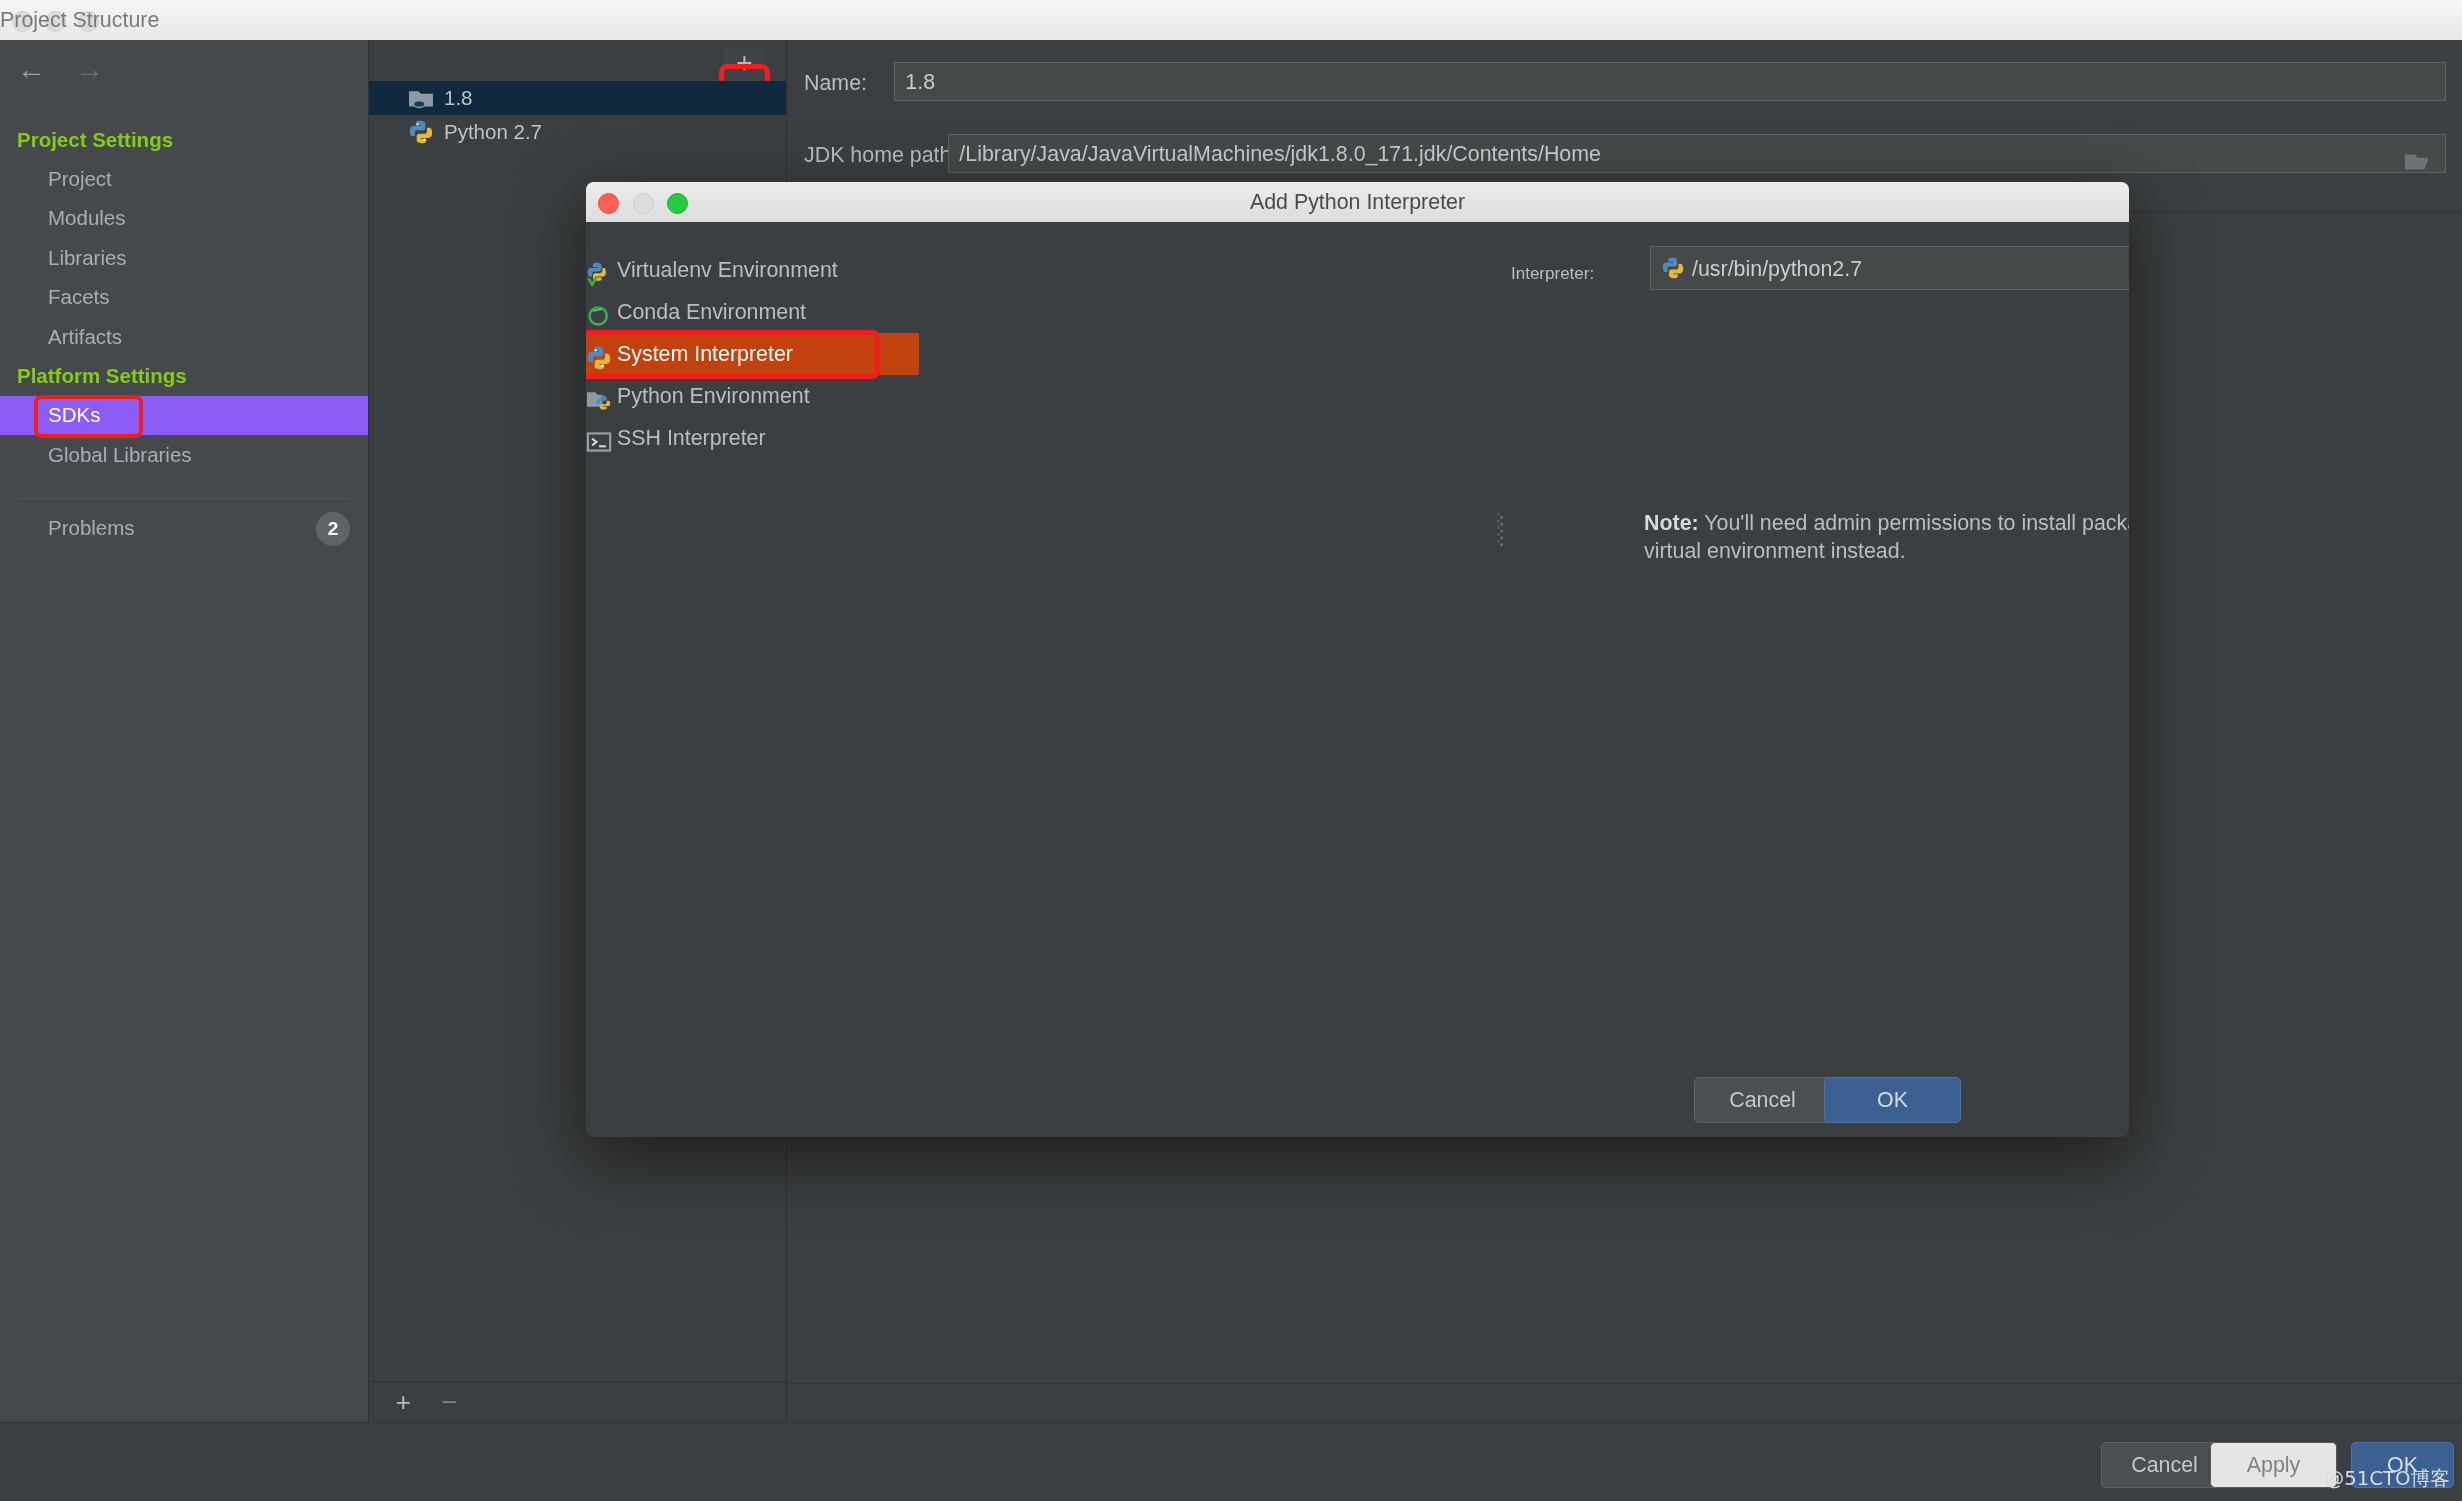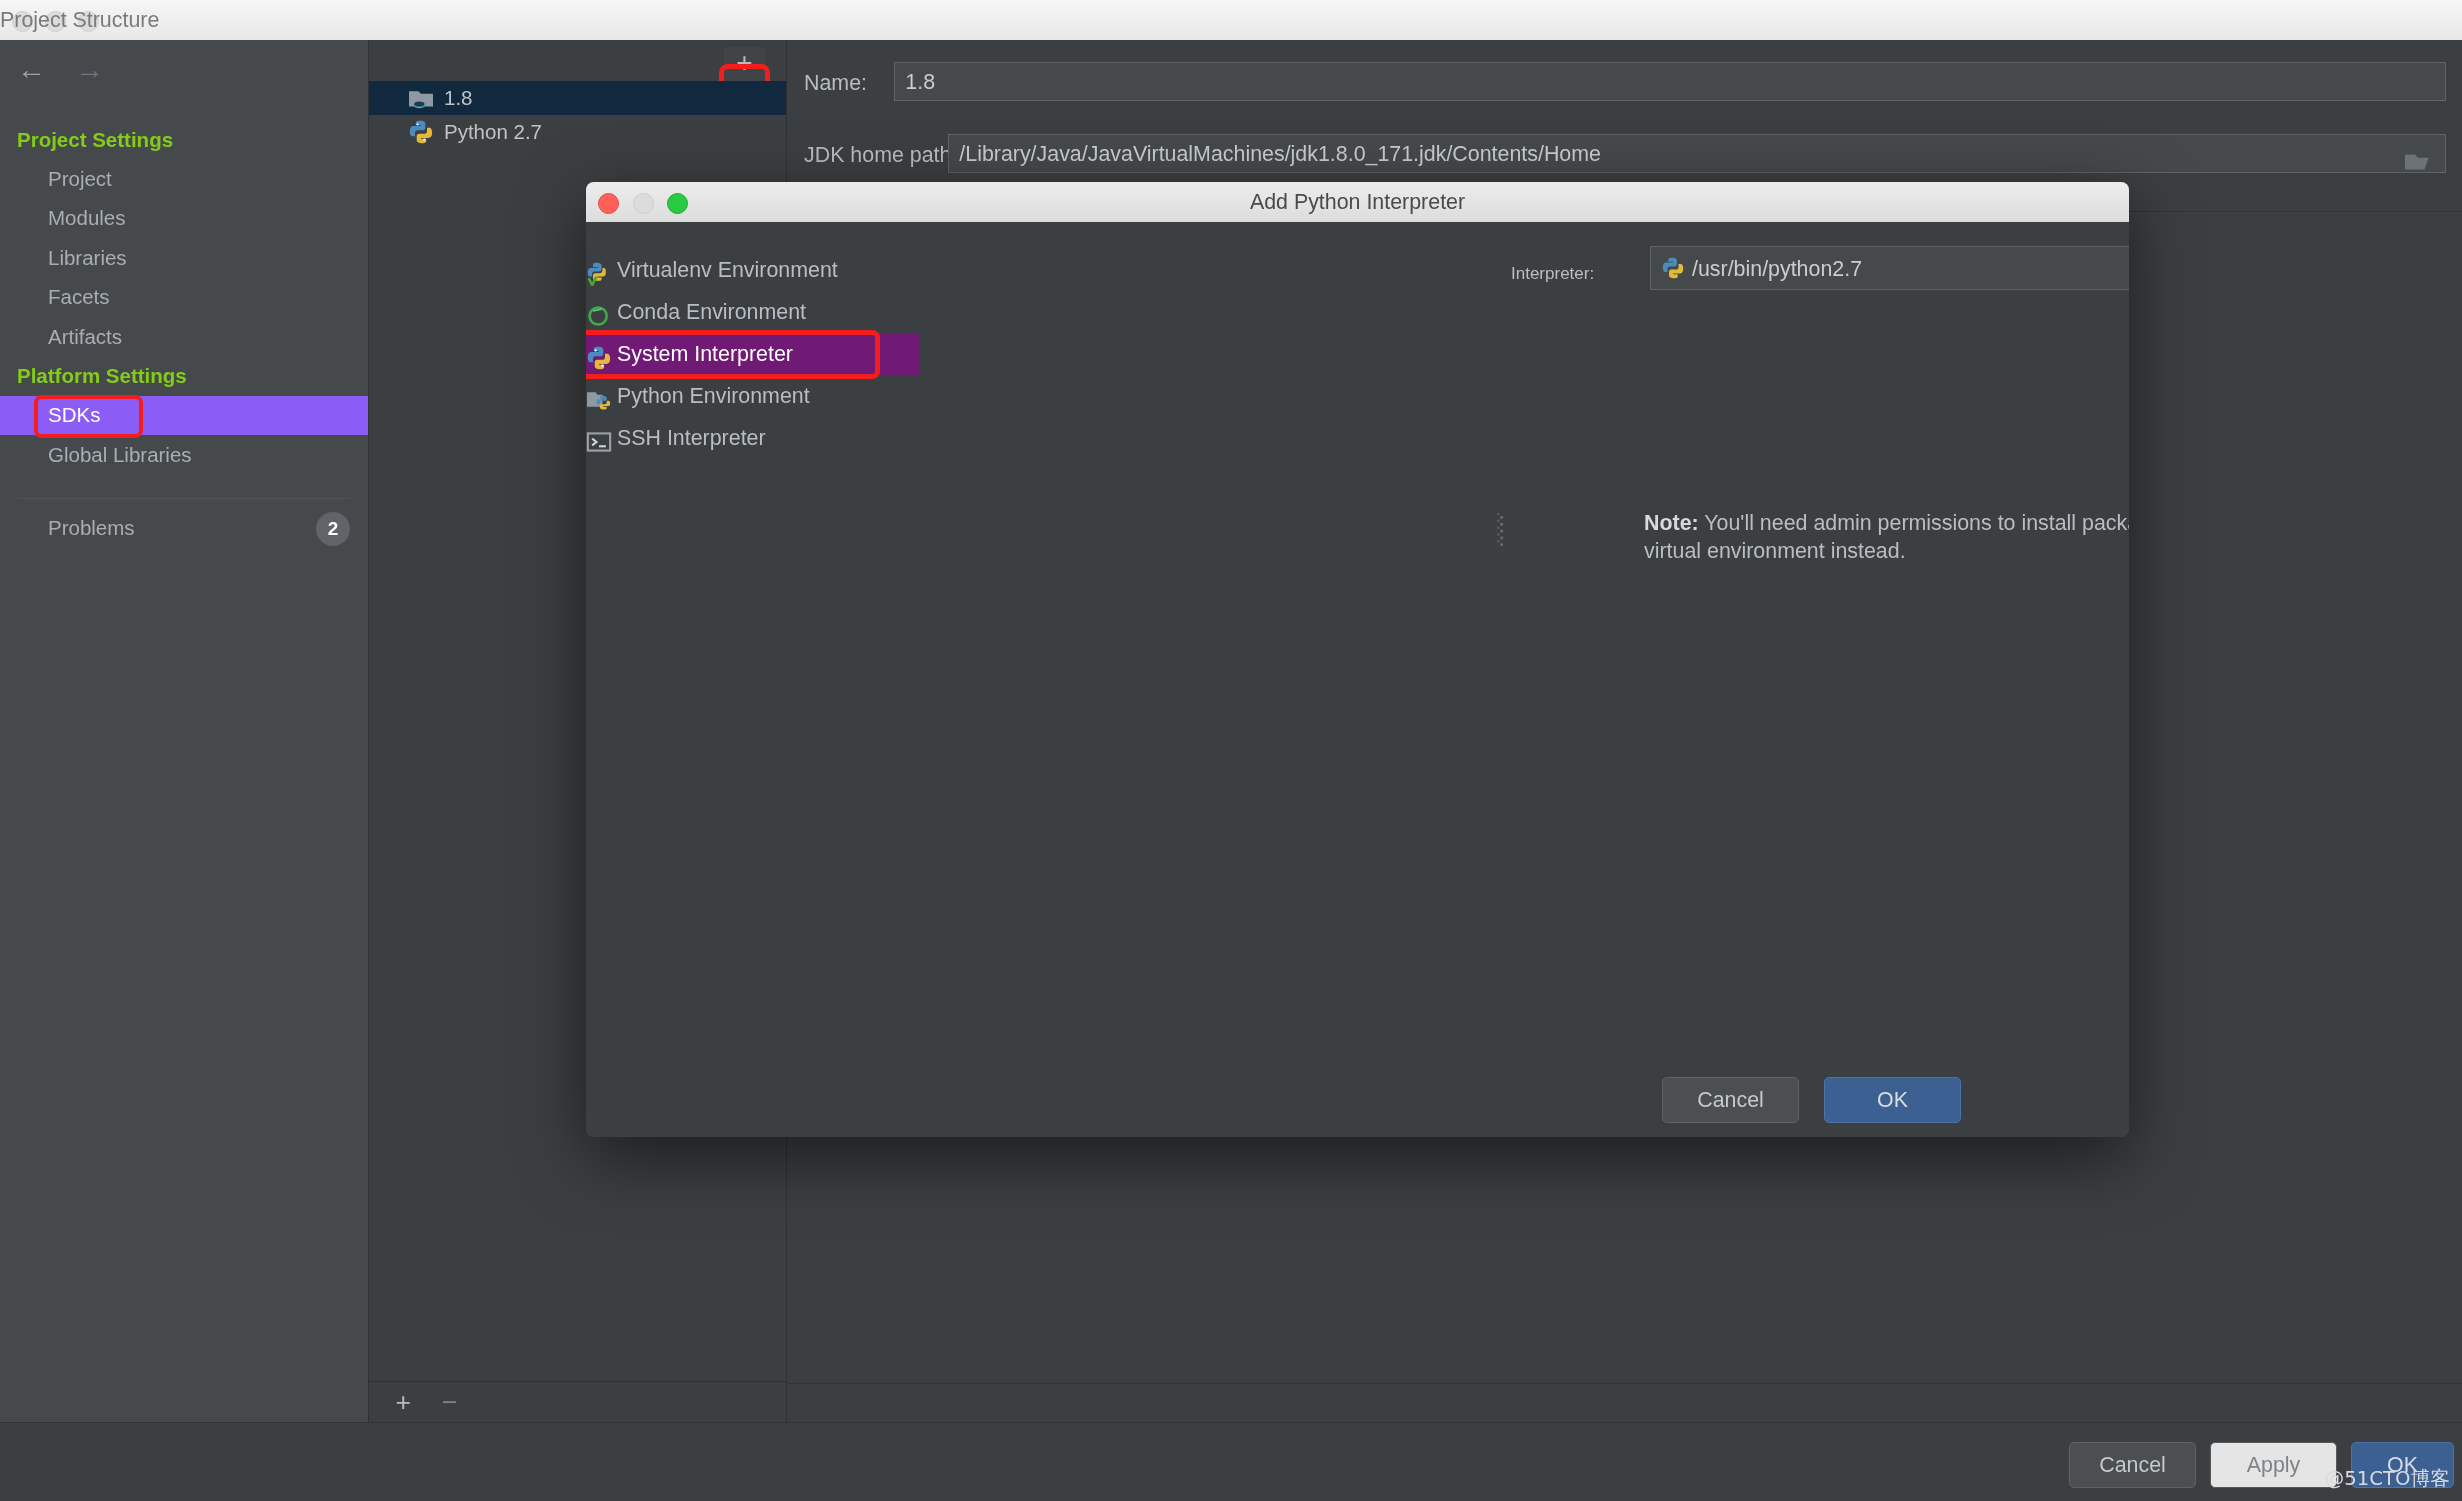--- a/index.html
+++ b/index.html
@@ -125,21 +125,21 @@
     text-align:center;color:#4a4a4a;font-size:21.4px;
   }
   .mbody{position:absolute;left:0;top:40px;width:1543px;height:915px;background:#3c3f41;}
 
   .typelist{position:absolute;left:0;top:27px;width:333px;}
   .typerow{
     position:relative;height:42px;line-height:42px;color:#b9bec2;font-size:21.4px;
     padding-left:31px;
   }
   .typerow .ti{position:absolute;left:0;top:9.4px;width:26px;height:24px;}
-  .typerow.sel{background:#701a75;color:#ffffff;}
+  .typerow.sel{background:#c2410c;color:#ffffff;}
   .typerow .selhl{
     position:absolute;left:-10.3px;top:-3.4px;width:304px;height:49px;
     border:5.1px solid #f41d1d;border-radius:7.7px;box-sizing:border-box;
   }
 
   .splitter{position:absolute;left:911px;top:289px;width:6.8px;height:41px;}
 
   .interp-label{position:absolute;left:925px;top:42px;color:#b9bec2;font-size:17px;}
   .combo{
     position:absolute;left:1064px;top:24px;width:979px;height:44px;
@@ -151,21 +151,21 @@
     position:absolute;left:1058px;top:287px;width:1035px;
     color:#b9bec2;font-size:21.4px;line-height:28px;
   }
   .note b{color:#d6dadd;}
 
   .mbtns{position:absolute;left:0;top:855px;width:1543px;height:60px;}
   .btn{
     position:absolute;height:46px;line-height:44px;text-align:center;
     font-size:21.4px;border-radius:5.1px;box-sizing:border-box;
   }
-  .btn.plain{background:#4b4f51;border:0.9px solid #5e6364;color:#c4c9cd;}
+  .btn.plain{background:#4b4f51;border:0.9px solid #5e6364;color:#c4c9cd;margin-left:32px;}
   .btn.primary{background:#3c6091;border:0.9px solid #4b74ab;color:#d7dde3;}
   .btn.disabled{background:#e5e5e5;border:0.9px solid #55595d;color:#7e8388;}
 
   .footer{
     position:absolute;left:0;top:1422px;width:2462px;height:80px;
     background:#3c3f41;border-top:0.9px solid #323537;
   }
   .watermark{
     position:absolute;right:12px;top:1465px;color:#d7dbdf;font-size:19.7px;
     font-family:"DejaVu Sans",sans-serif;

